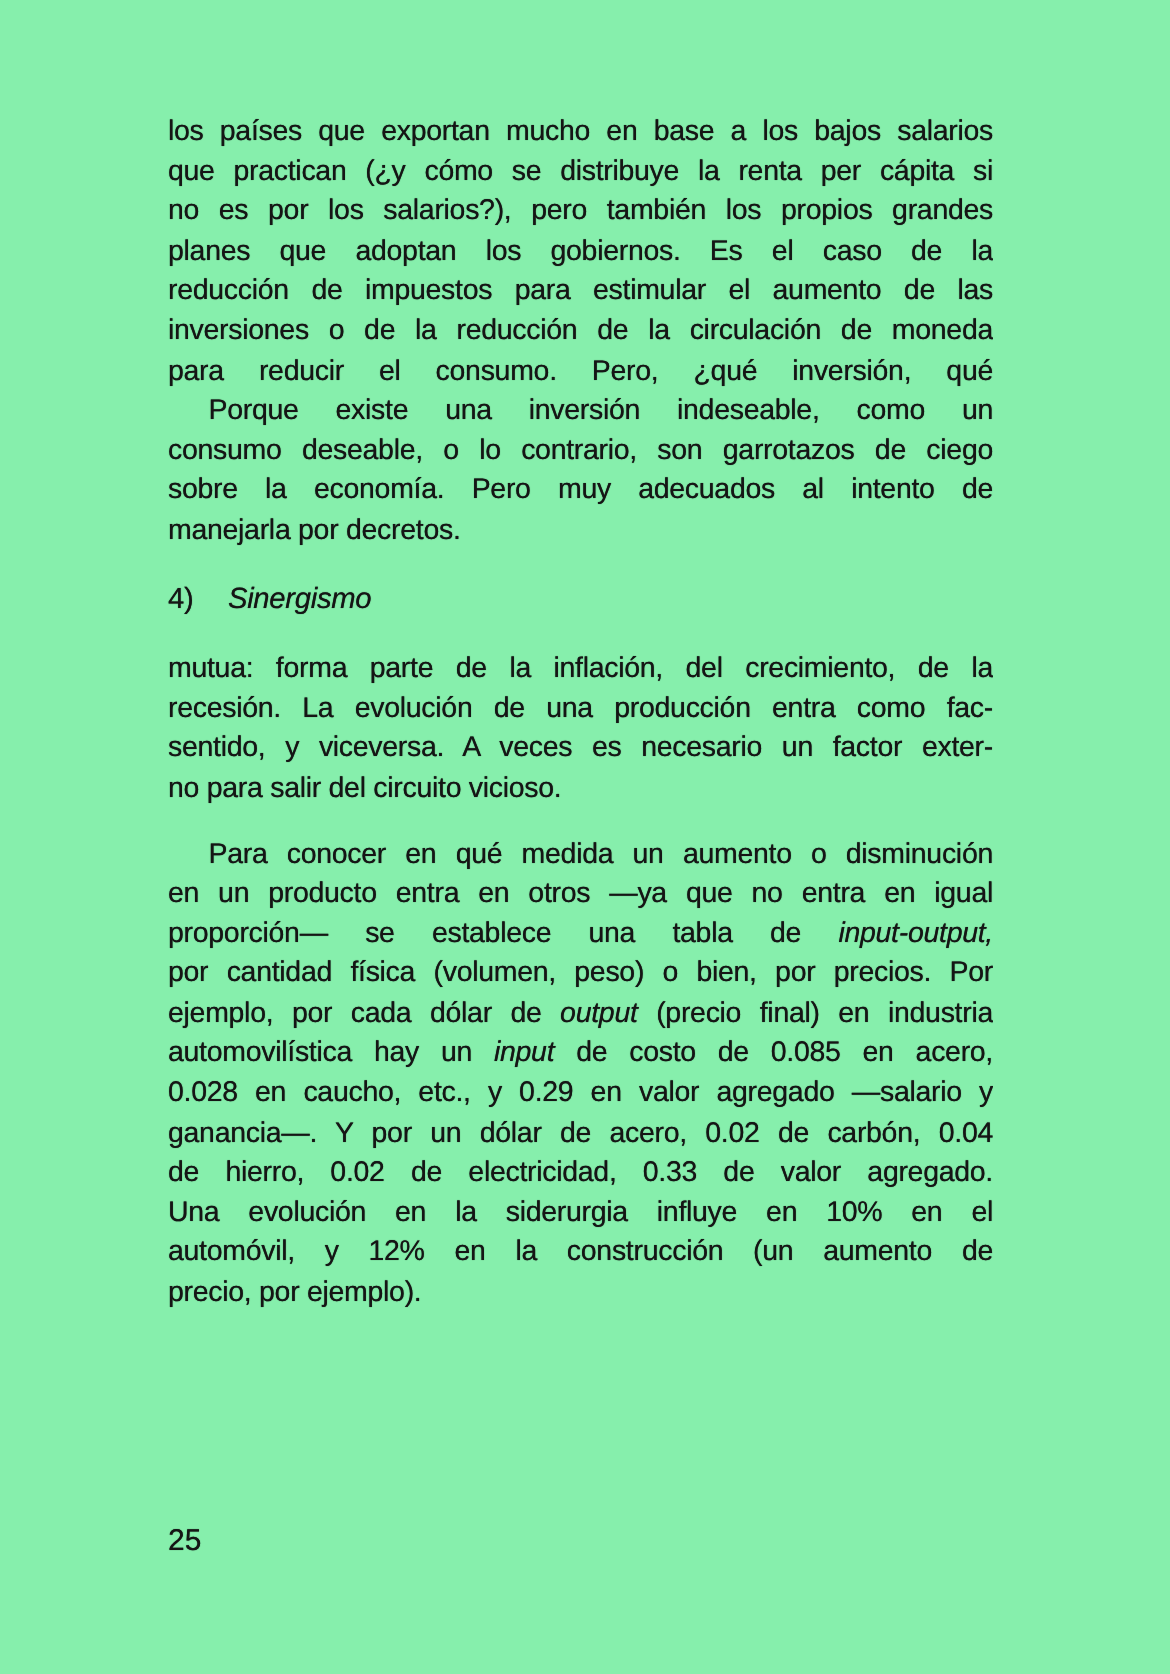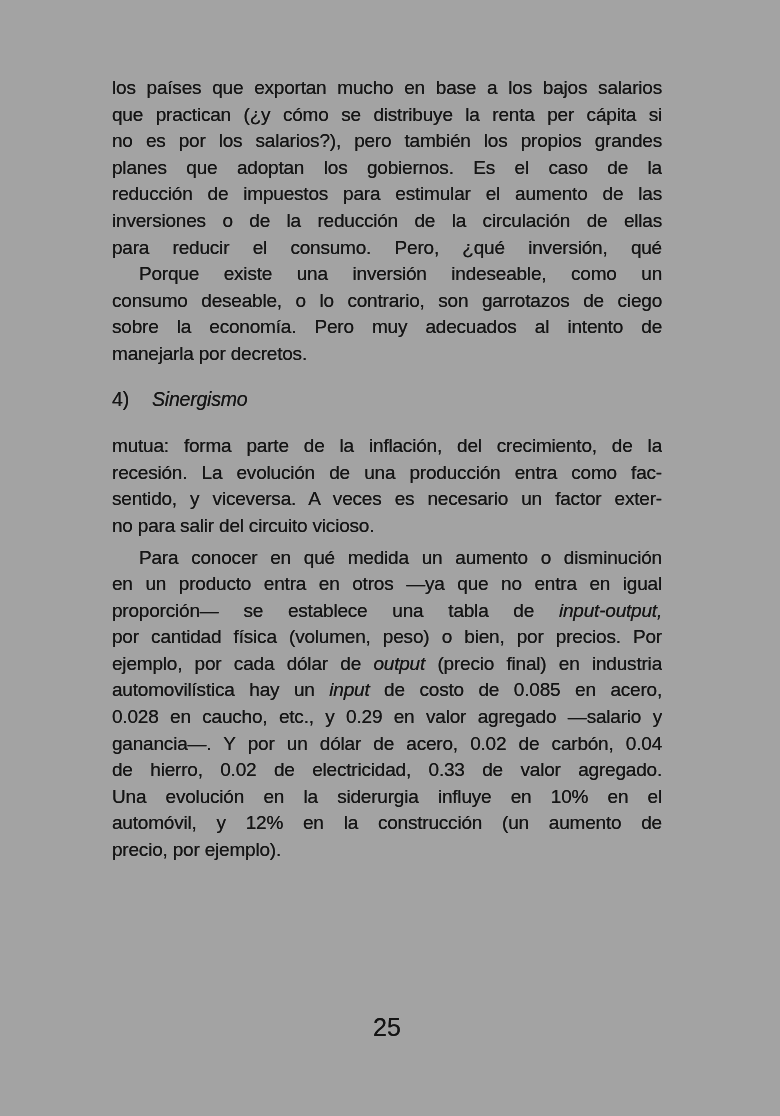--- a/index.html
+++ b/index.html
@@ -4,21 +4,21 @@
 <style>
   html, body {
     margin: 0;
     padding: 0;
     background: #ffffff;
   }
   .book-page {
     position: relative;
     width: 780px;
     height: 1116px;
-    background: #a3a3a3;
+    background: #86efac;
     overflow: hidden;
     font-family: "Liberation Sans", sans-serif;
     color: #151515;
   }
   .text-col {
     position: absolute;
     left: 112px;
     top: 75px;
     width: 550px;
     font-size: 19px;
@@ -43,55 +43,55 @@
   .heading .h-title {
     font-style: italic;
     margin-left: 23px;
   }
   i { }
   .pagenum {
     position: absolute;
     top: 1014px;
     left: 112px;
     width: 550px;
-    text-align: center;
-    font-size: 25px;
+    text-align: left;
+    font-size: 20px;
     line-height: 26.6px;
     letter-spacing: 0;
     text-shadow: 0 0 0.55px rgba(10,10,10,0.85);
   }
 </style>
 </head>
 <body>
 
 <div class="book-page">
   <main class="text-col" id="text-col">
       <div class="para">
         <div class="line">los países que exportan mucho en base a los bajos salarios</div>
         <div class="line">que practican (¿y cómo se distribuye la renta per cápita si</div>
         <div class="line">no es por los salarios?), pero también los propios grandes</div>
         <div class="line">planes que adoptan los gobiernos. Es el caso de la</div>
         <div class="line">reducción de impuestos para estimular el aumento de las</div>
-        <div class="line">inversiones o de la reducción de la circulación de ellas</div>
+        <div class="line">inversiones o de la reducción de la circulación de moneda</div>
         <div class="line">para reducir el consumo. Pero, ¿qué inversión, qué</div>
       </div>
       <div class="para">
         <div class="line indent">Porque existe una inversión indeseable, como un</div>
         <div class="line">consumo deseable, o lo contrario, son garrotazos de ciego</div>
         <div class="line">sobre la economía. Pero muy adecuados al intento de</div>
         <div class="line end">manejarla por decretos.</div>
       </div>
       <div class="heading"><span>4)</span><span class="h-title">Sinergismo</span></div>
       <div class="para">
         <div class="line">mutua: forma parte de la inflación, del crecimiento, de la</div>
         <div class="line">recesión. La evolución de una producción entra como fac-</div>
         <div class="line">sentido, y viceversa. A veces es necesario un factor exter-</div>
         <div class="line end">no para salir del circuito vicioso.</div>
       </div>
-      <div class="para" style="margin-top: 5px;">
+      <div class="para" style="margin-top: 17px;">
         <div class="line indent">Para conocer en qué medida un aumento o disminución</div>
         <div class="line">en un producto entra en otros —ya que no entra en igual</div>
         <div class="line">proporción— se establece una tabla de <i>input-output,</i></div>
         <div class="line">por cantidad física (volumen, peso) o bien, por precios. Por</div>
         <div class="line">ejemplo, por cada dólar de <i>output</i> (precio final) en industria</div>
         <div class="line">automovilística hay un <i>input</i> de costo de 0.085 en acero,</div>
         <div class="line">0.028 en caucho, etc., y 0.29 en valor agregado —salario y</div>
         <div class="line">ganancia—. Y por un dólar de acero, 0.02 de carbón, 0.04</div>
         <div class="line">de hierro, 0.02 de electricidad, 0.33 de valor agregado.</div>
         <div class="line">Una evolución en la siderurgia influye en 10% en el</div>

